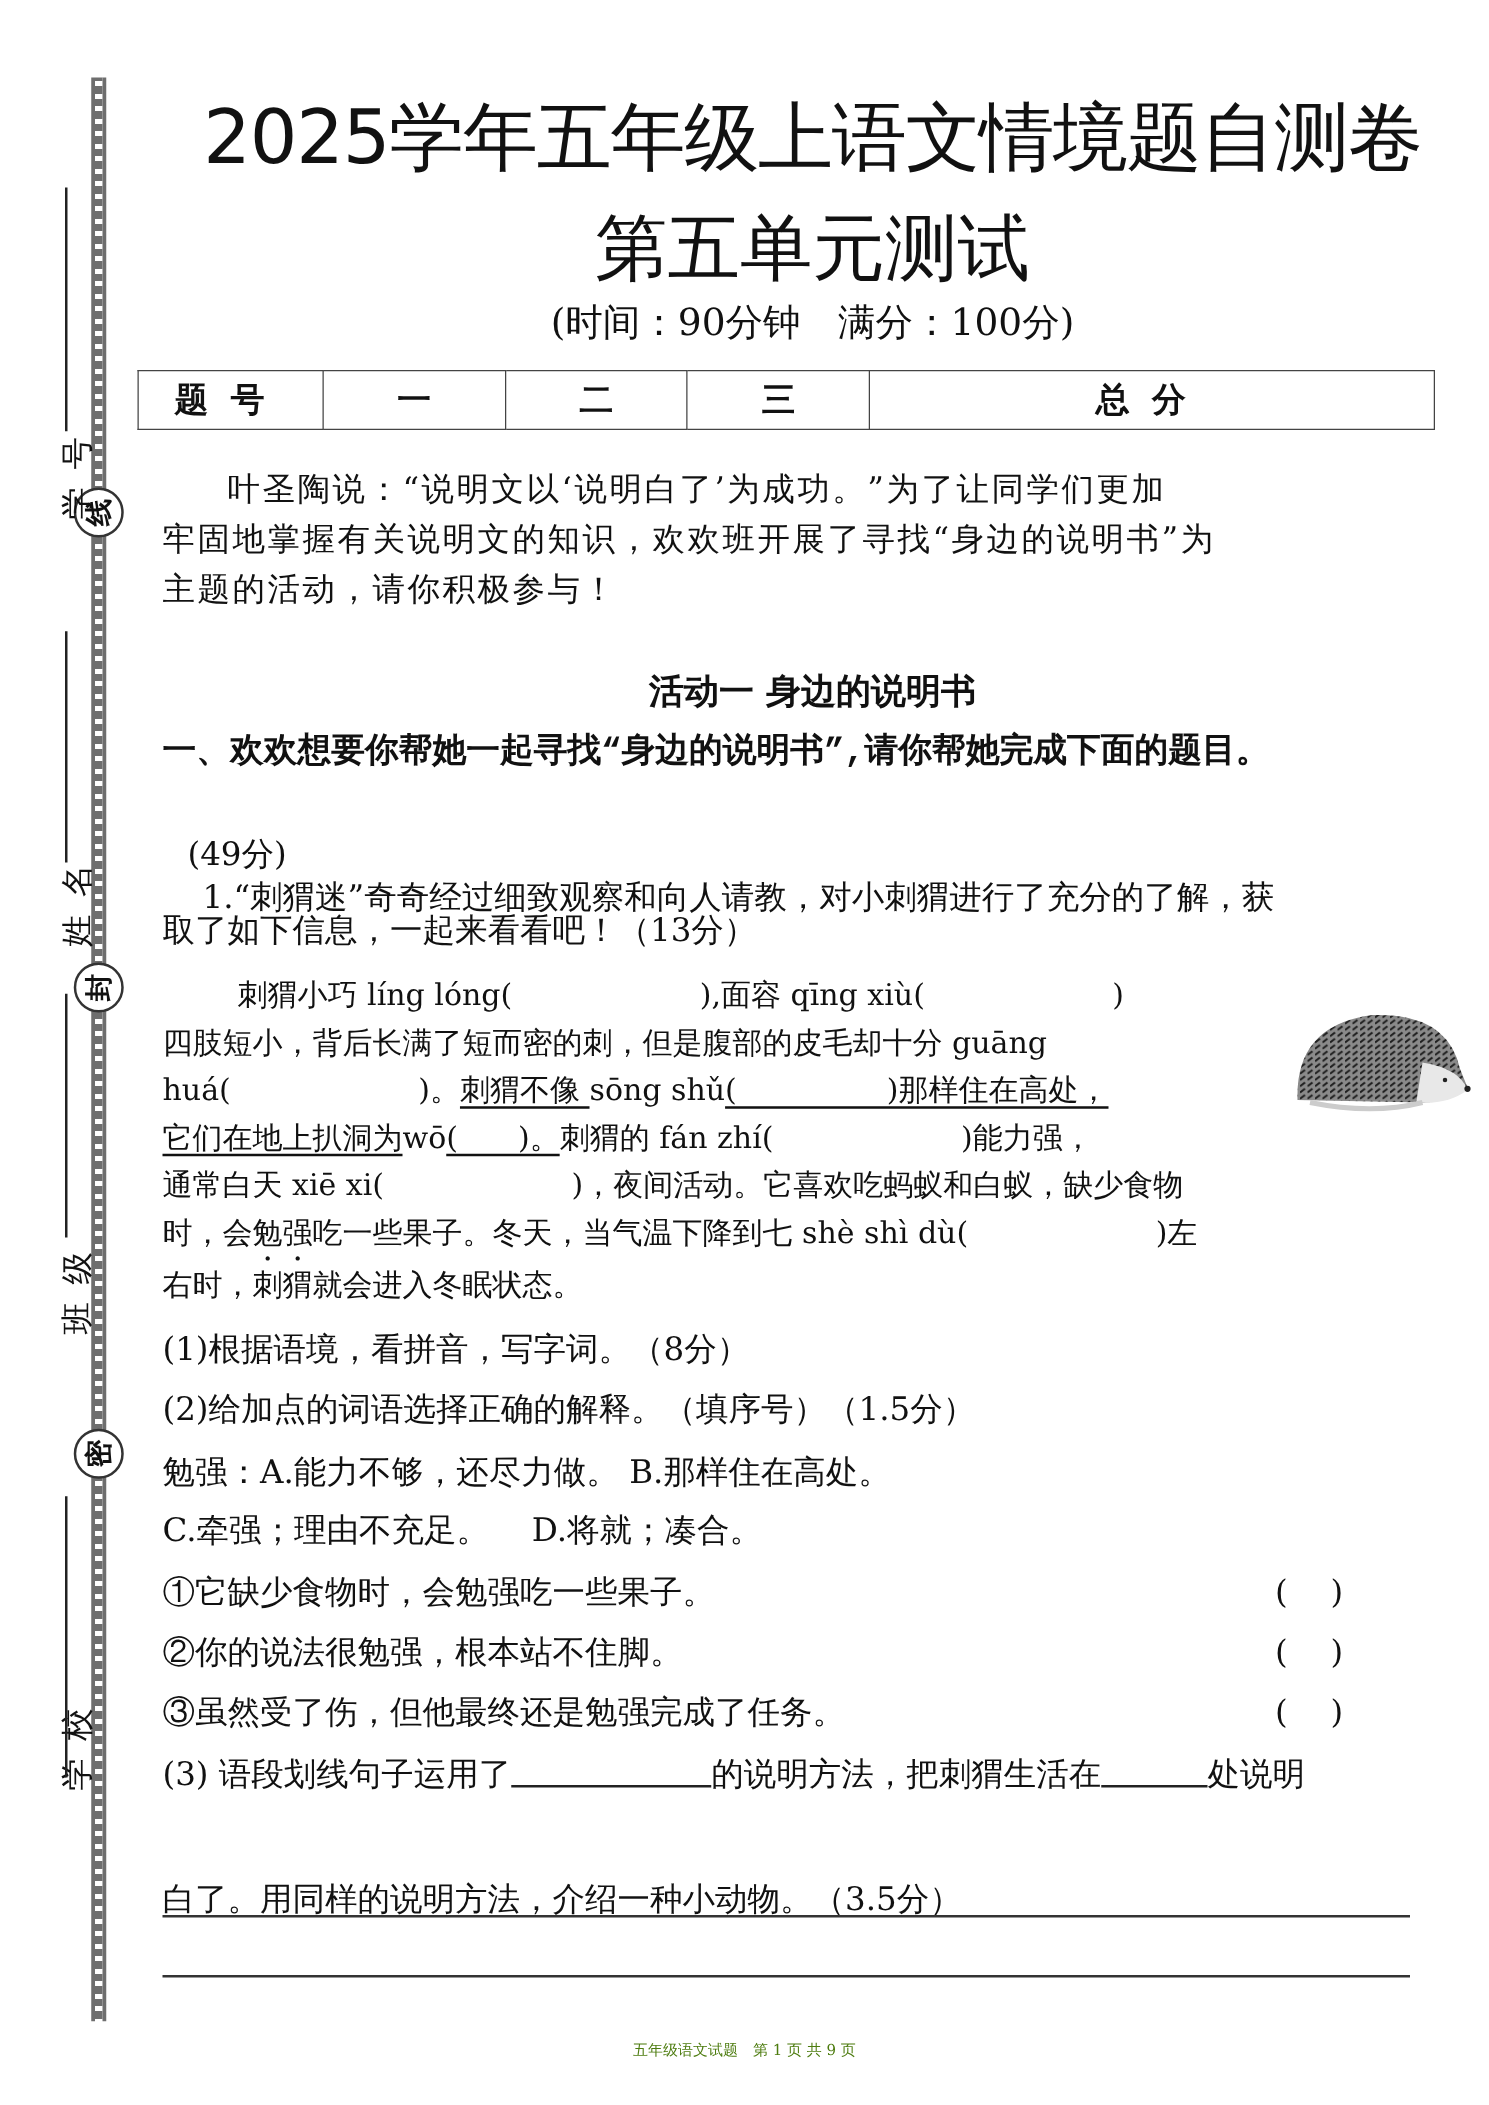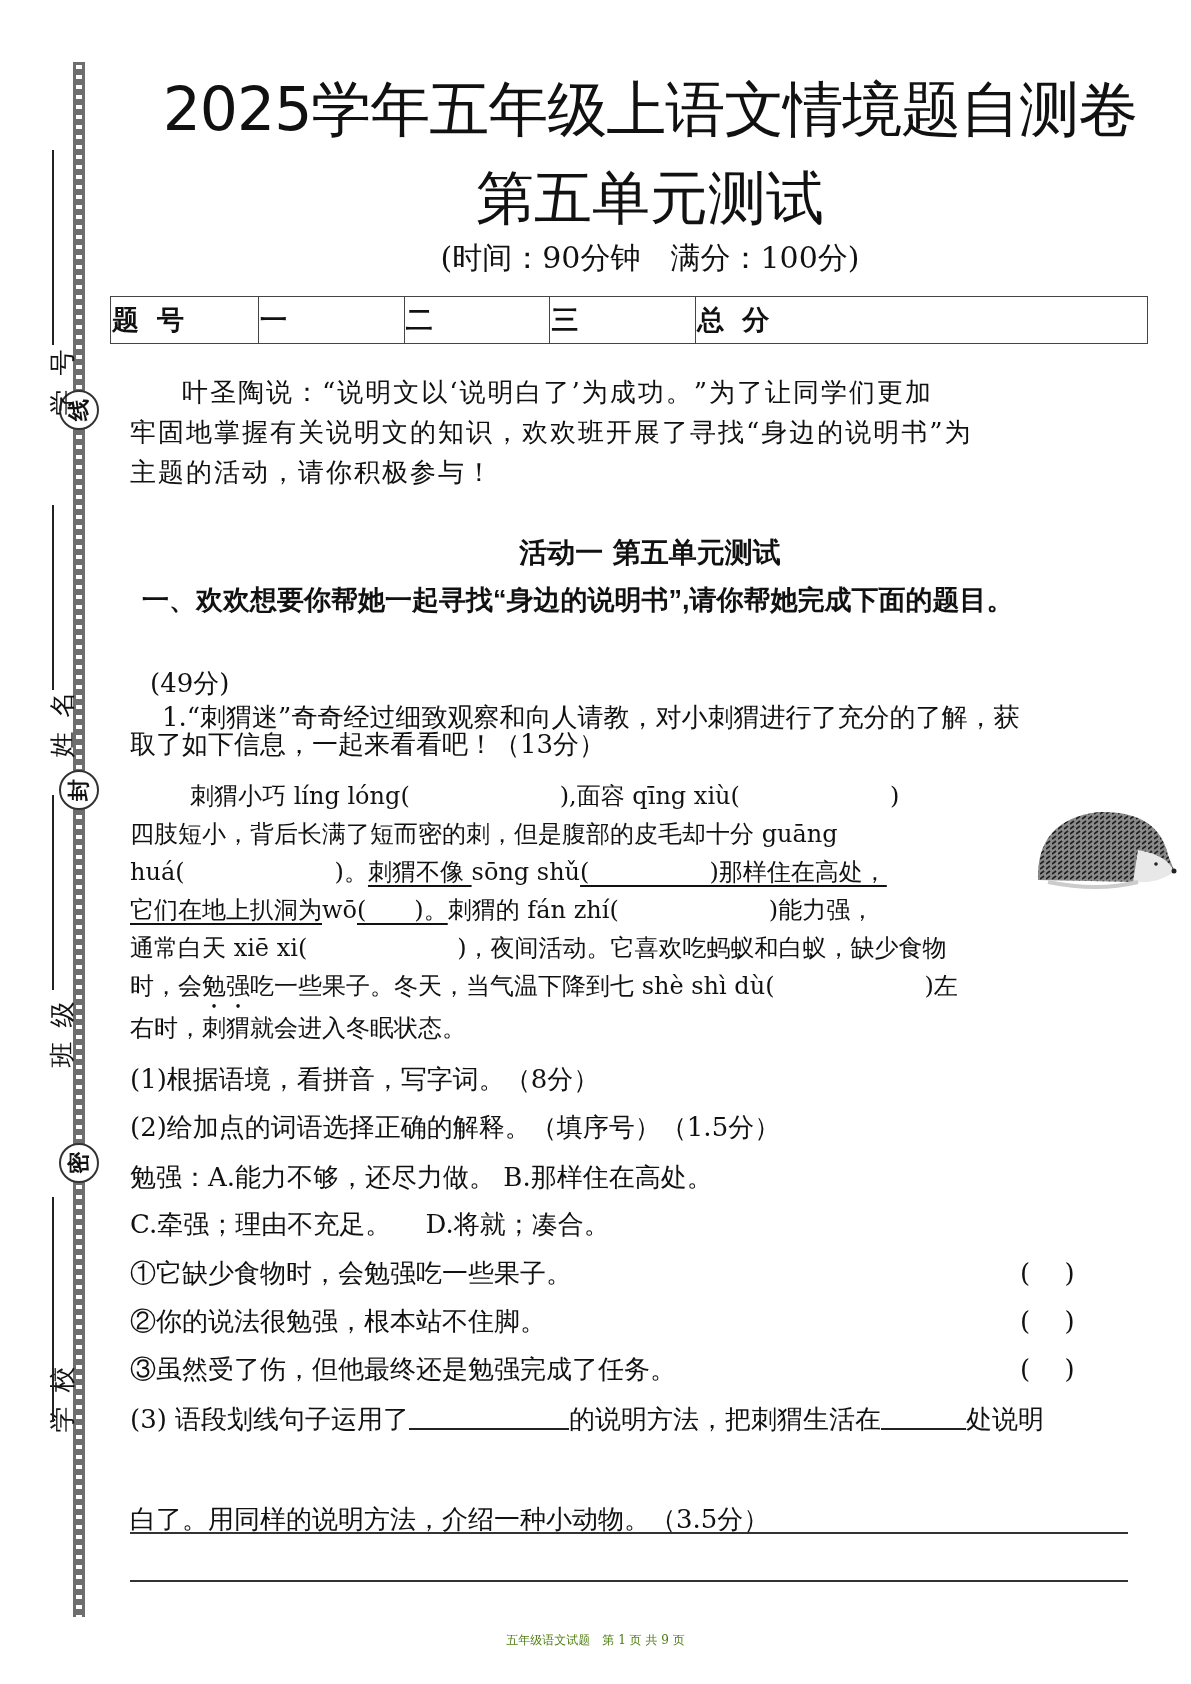--- a/index.html
+++ b/index.html
@@ -14,26 +14,26 @@
     font-family: "DejaVu Sans", sans-serif; }
   .seal span { transform: rotate(-90deg); display: block; }
   .side-label { position: absolute; left: 22px; font-size: 26px; transform: rotate(-90deg); transform-origin: center; white-space: nowrap; letter-spacing: 14px; font-family: "DejaVu Serif", serif; }
   .side-line { position: absolute; left: 52px; width: 2px; background: #222; }
 
   .title { position: absolute; left: 110px; width: 1080px; top: 70px; text-align: center; font-size: 60px; font-family: "DejaVu Sans", "Liberation Sans", sans-serif; letter-spacing: -1px; font-weight: 500; }
   .subtitle { position: absolute; left: 110px; width: 1080px; top: 160px; text-align: center; font-size: 58px; font-family: "DejaVu Sans", "Liberation Sans", sans-serif; font-weight: 500; }
   .timeinfo { position: absolute; left: 110px; width: 1080px; top: 238px; text-align: center; font-size: 30px; }
 
   table.score { position: absolute; left: 110px; top: 296px; width: 1038px; border-collapse: collapse; font-family: "DejaVu Sans", sans-serif; }
-  table.score td { border: 1.5px solid #444; height: 44px; font-size: 27px; font-weight: bold; }
+  table.score td { border: 1.5px solid #444; height: 44px; text-align: center; font-size: 27px; font-weight: bold; }
   table.score td.h { width: 145px; letter-spacing: 18px; }
 
   .para { position: absolute; left: 130px; width: 1000px; font-size: 26px; line-height: 40px; letter-spacing: 2px; }
   .activity { position: absolute; left: 110px; width: 1080px; top: 534px; text-align: center; font-size: 28px; font-weight: bold; font-family: "DejaVu Sans", sans-serif; }
-  .q-head { position: absolute; left: 142px; top: 582px; font-size: 27px; font-weight: bold; font-family: Liberation Sans, sans-serif; }
+  .q-head { position: absolute; left: 130px; top: 582px; font-size: 27px; font-weight: bold; font-family: Liberation Mono, monospace; }
   .line { position: absolute; left: 130px; font-size: 26px; white-space: nowrap; }
   .u { text-decoration: underline; text-underline-offset: 5px; }
   .dot { text-emphasis: filled dot; text-emphasis-position: under; text-align: center; -webkit-text-emphasis: filled dot; -webkit-text-emphasis-position: under; }
   .ans { position: absolute; left: 1020px; font-size: 26px; white-space: pre; }
   .rule { position: absolute; left: 130px; width: 998px; height: 2px; background: #333; }
   .footer { position: absolute; left: 0; width: 1191px; top: 1632px; text-align: center; font-size: 12px; color: #4d7c0f; }
 
   .hedgehog { position: absolute; left: 1028px; top: 800px; width: 150px; height: 95px; }
 </style>
 </head>
@@ -74,21 +74,21 @@
   </tr>
 </tbody>
   </table>
 
 <div class="para" style="top:372px; text-indent:52px;">
   <div>叶圣陶说：“说明文以‘说明白了’为成功。”为了让同学们更加</div>
 </div>
 <div class="para" style="top:412px;">牢固地掌握有关说明文的知识，欢欢班开展了寻找“身边的说明书”为</div>
 <div class="para" style="top:452px;">主题的活动，请你积极参与！</div>
 
-<div class="activity">活动一  第五单元测试</div>
+<div class="activity">活动一  身边的说明书</div>
 <div class="q-head">一、欢欢想要你帮她一起寻找“身边的说明书”,请你帮她完成下面的题目。</div>
 <div class="line" style="top:666px;margin-left:20px;">(49分)</div>
 <div class="line" style="top:680px; left:162px;margin-top:20px;">1.“刺猬迷”奇奇经过细致观察和向人请教，对小刺猬进行了充分的了解，获</div>
 <div class="line" style="top:727px;">取了如下信息，一起来看看吧！（13分）</div>
 
 <div class="line" style="top:780px; left:190px; font-size:24px;">
   <span>刺猬小巧 líng lóng(</span><span style="display:inline-block;width:150px;"></span><span>),面容 qīng xiù(</span><span style="display:inline-block;width:150px;"></span><span>)</span>
 </div>
 <div class="line" style="top:818px; font-size:24px;">四肢短小，背后长满了短而密的刺，但是腹部的皮毛却十分 guāng</div>
 <div class="line" style="top:856px; font-size:24px;">

